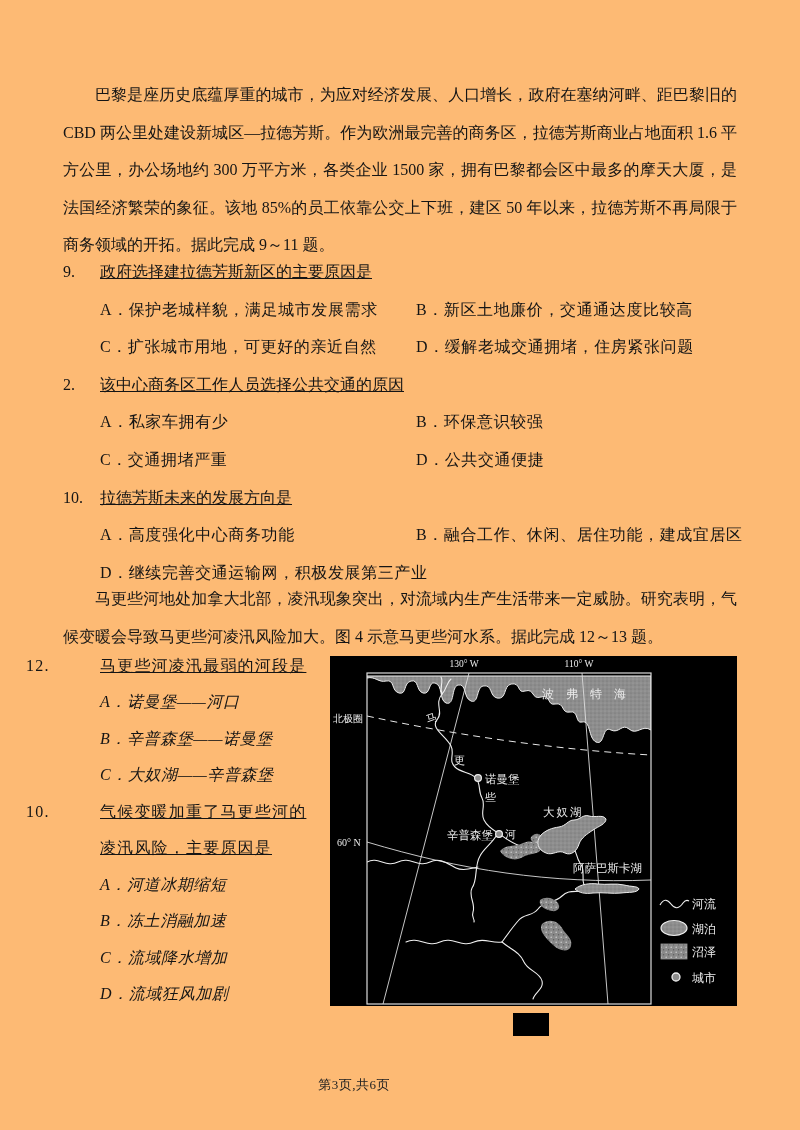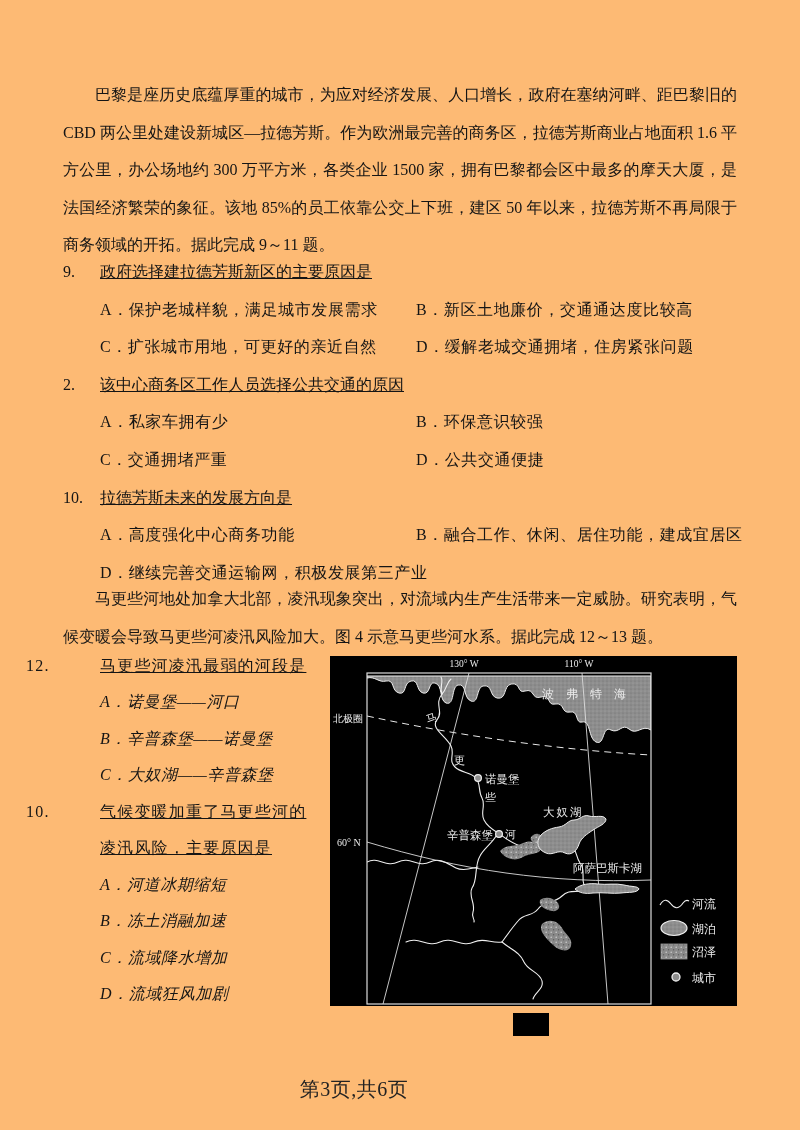--- a/index.html
+++ b/index.html
@@ -22,21 +22,21 @@
   .opt { white-space:nowrap; letter-spacing:0.6px; }
   .bottom-row { position:relative; margin-top:-8px; }
   .left-col { width:252px; letter-spacing:1.2px; line-height:36.5px; }
   .left-col .q-stem { line-height:36.5px; padding-left:37px; text-indent:-37px; }
   .opts1 { padding-left:37px;font-style:italic; }
   .figure { position:absolute; left:267px; top:8px; width:407px; }
   .map-svg { display:block; }
   .caption-box { width:36px; height:23px; background:#000; margin:7px 0 0 183px; }
   .footer {
     position:absolute; top:1076px; left:0; width:708px;
-    text-align:center; font-size:20px; letter-spacing:0.5px; color:#222;
+    text-align:center; font-size:13px; letter-spacing:0.5px; color:#222;
   }
   svg text { font-family:"Liberation Serif", serif; fill:#ececec; }
   .lbl    { font-size:11.5px; }
   .lbl-sm { font-size:10px; }
   .lbl-coord { font-size:9.5px; }
   .lbl-sea { font-size:12px; letter-spacing:12px; }
   .lbl-leg { font-size:12px; }
   .riverchar { font-size:11px; }
 </style>
 </head>

